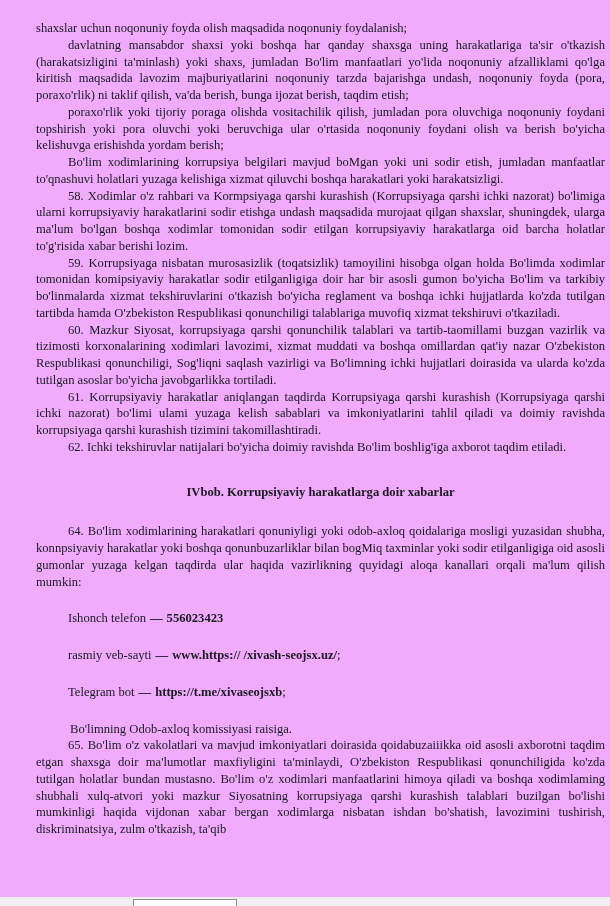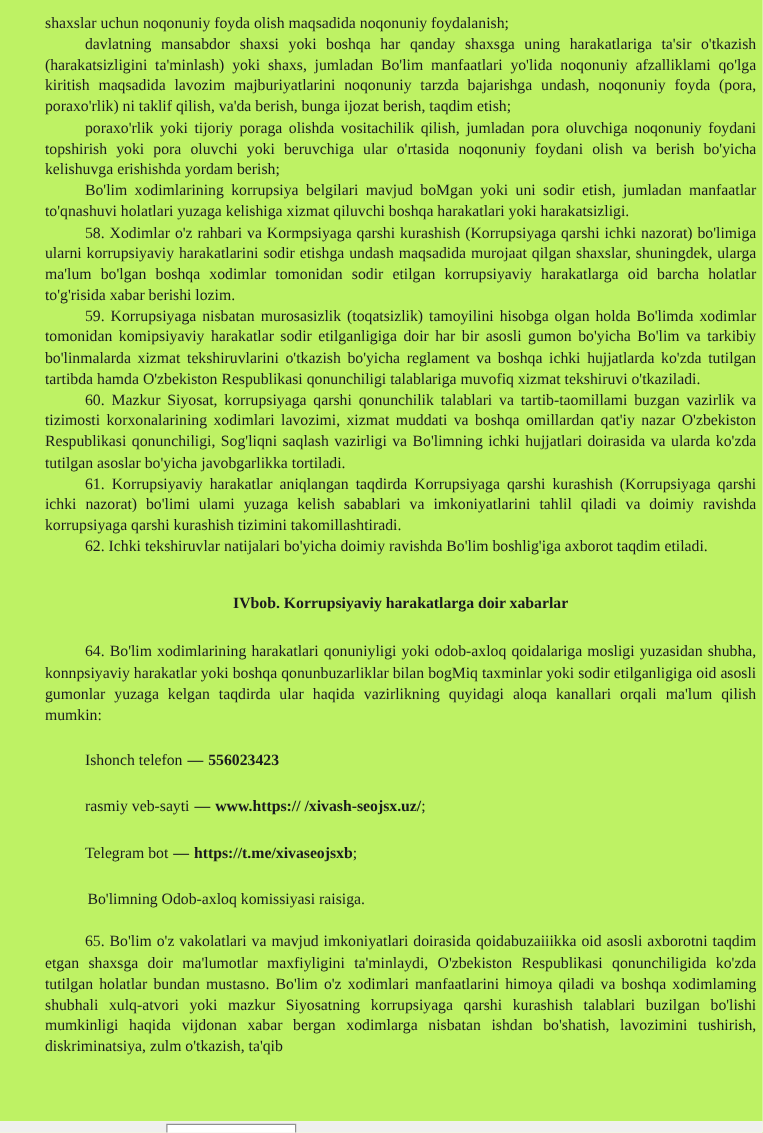--- a/index.html
+++ b/index.html
@@ -13,23 +13,23 @@
     position: relative;
     overflow: hidden;
     font-family: "Liberation Serif", "DejaVu Serif", serif;
     color: #1a1a1f;
   }
   .page {
     position: absolute;
     left: 0; top: 0;
     width: 610px;
     height: 897px;
-    background: #bef264;
+    background: #f0abfc;
     box-sizing: border-box;
-    padding: 10px 5px 0 36px;
+    padding: 20px 5px 0 36px;
     font-size: 12.6px;
     line-height: 16.75px;
     overflow: hidden;
   }
   p {
     margin: 0;
     text-align: justify;
     text-indent: 32px;
   }
   p.no-indent { text-indent: 0; }
@@ -54,21 +54,21 @@
   .val { font-weight: bold; }
   .val.link {
     color: #1a1a1f;
   }
   .commission {
     margin-top: 20px;
     text-indent: 0;
     padding-left: 34px;
     text-align: left;
   }
-  .p65 { margin-top: 18px; }
+  .p65 { }
   .bottom-strip {
     position: absolute;
     left: 0;
     top: 897px;
     width: 610px;
     height: 9px;
     background: #efefef;
     overflow: hidden;
   }
   .cutoff-box {

